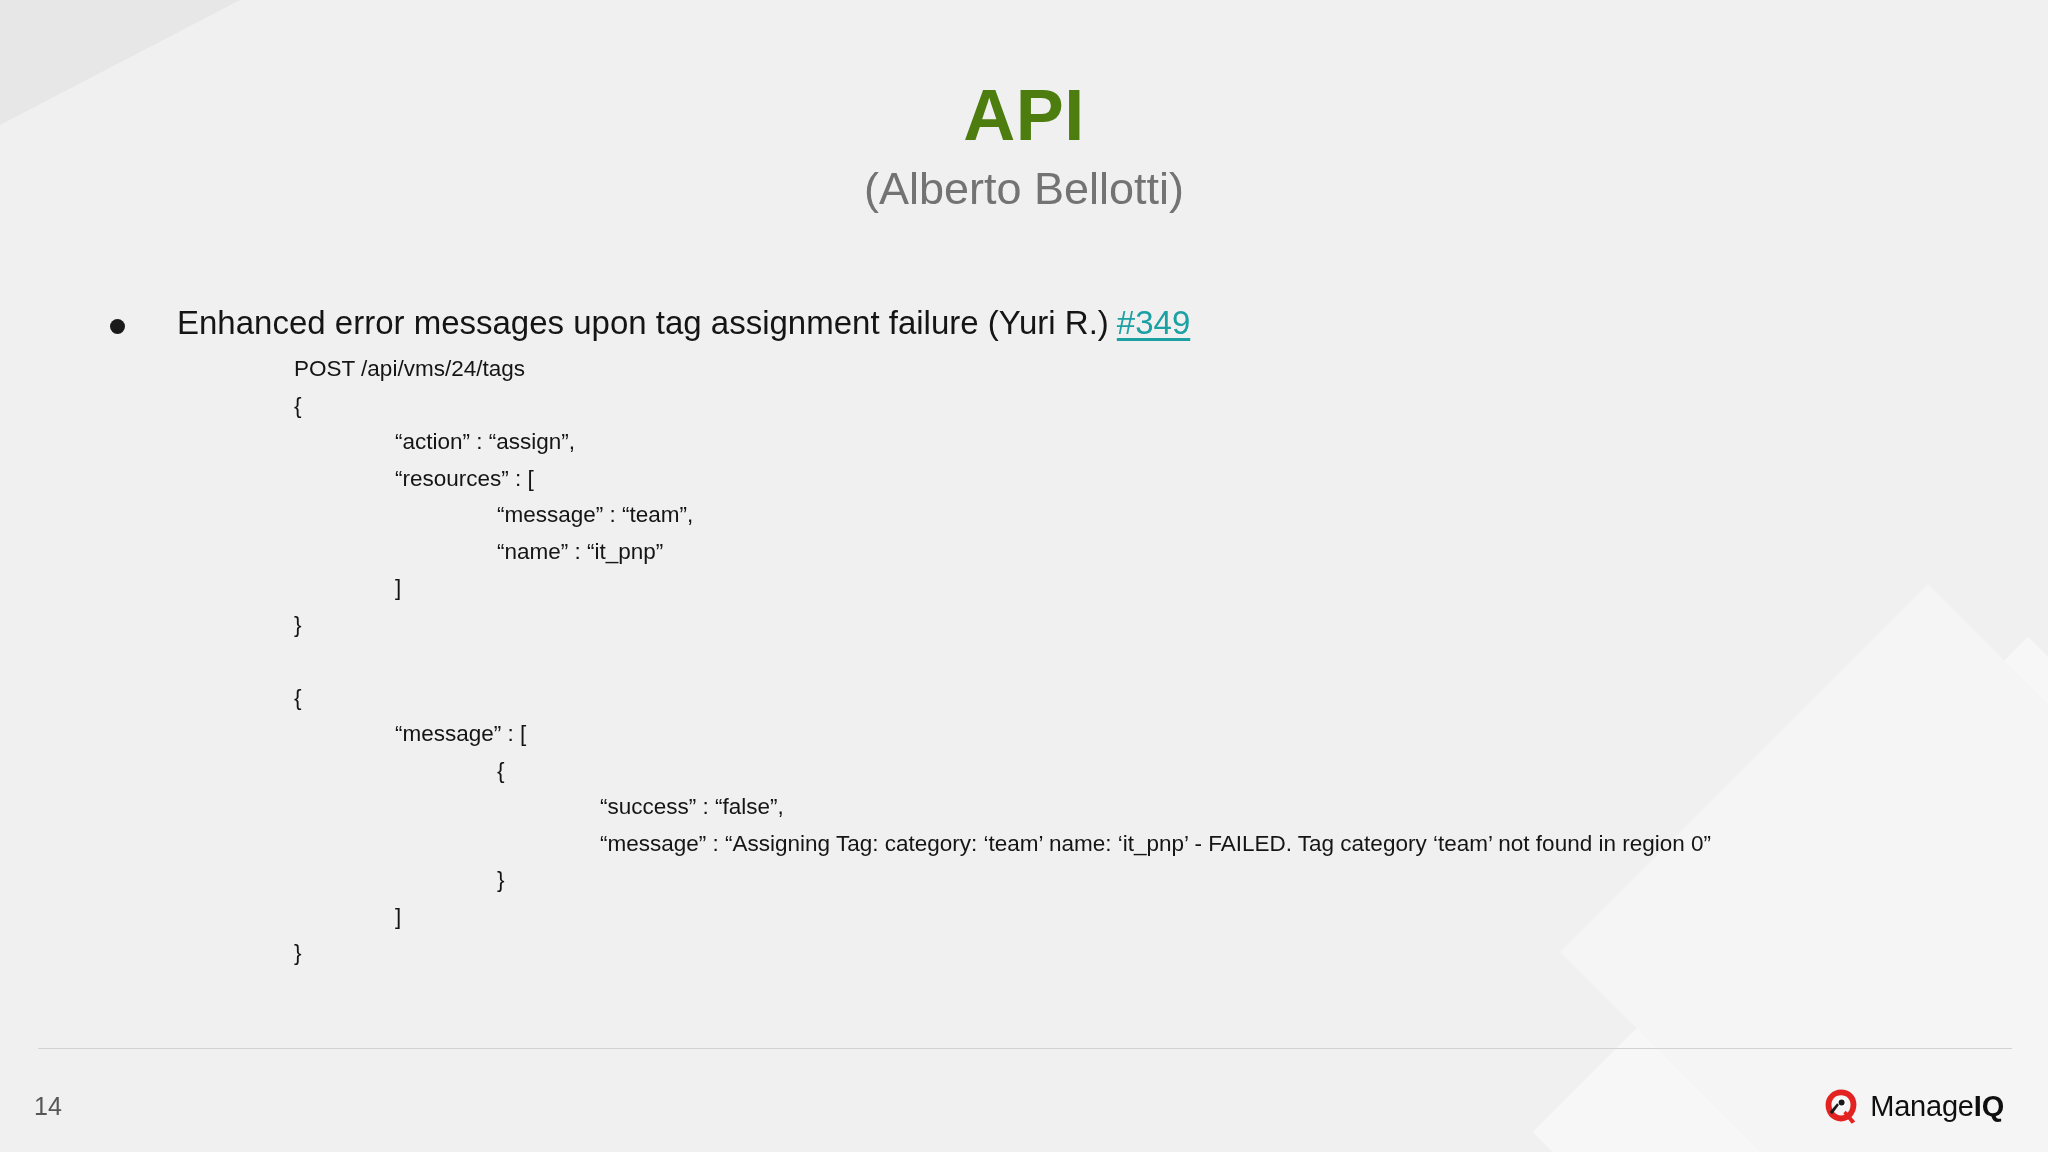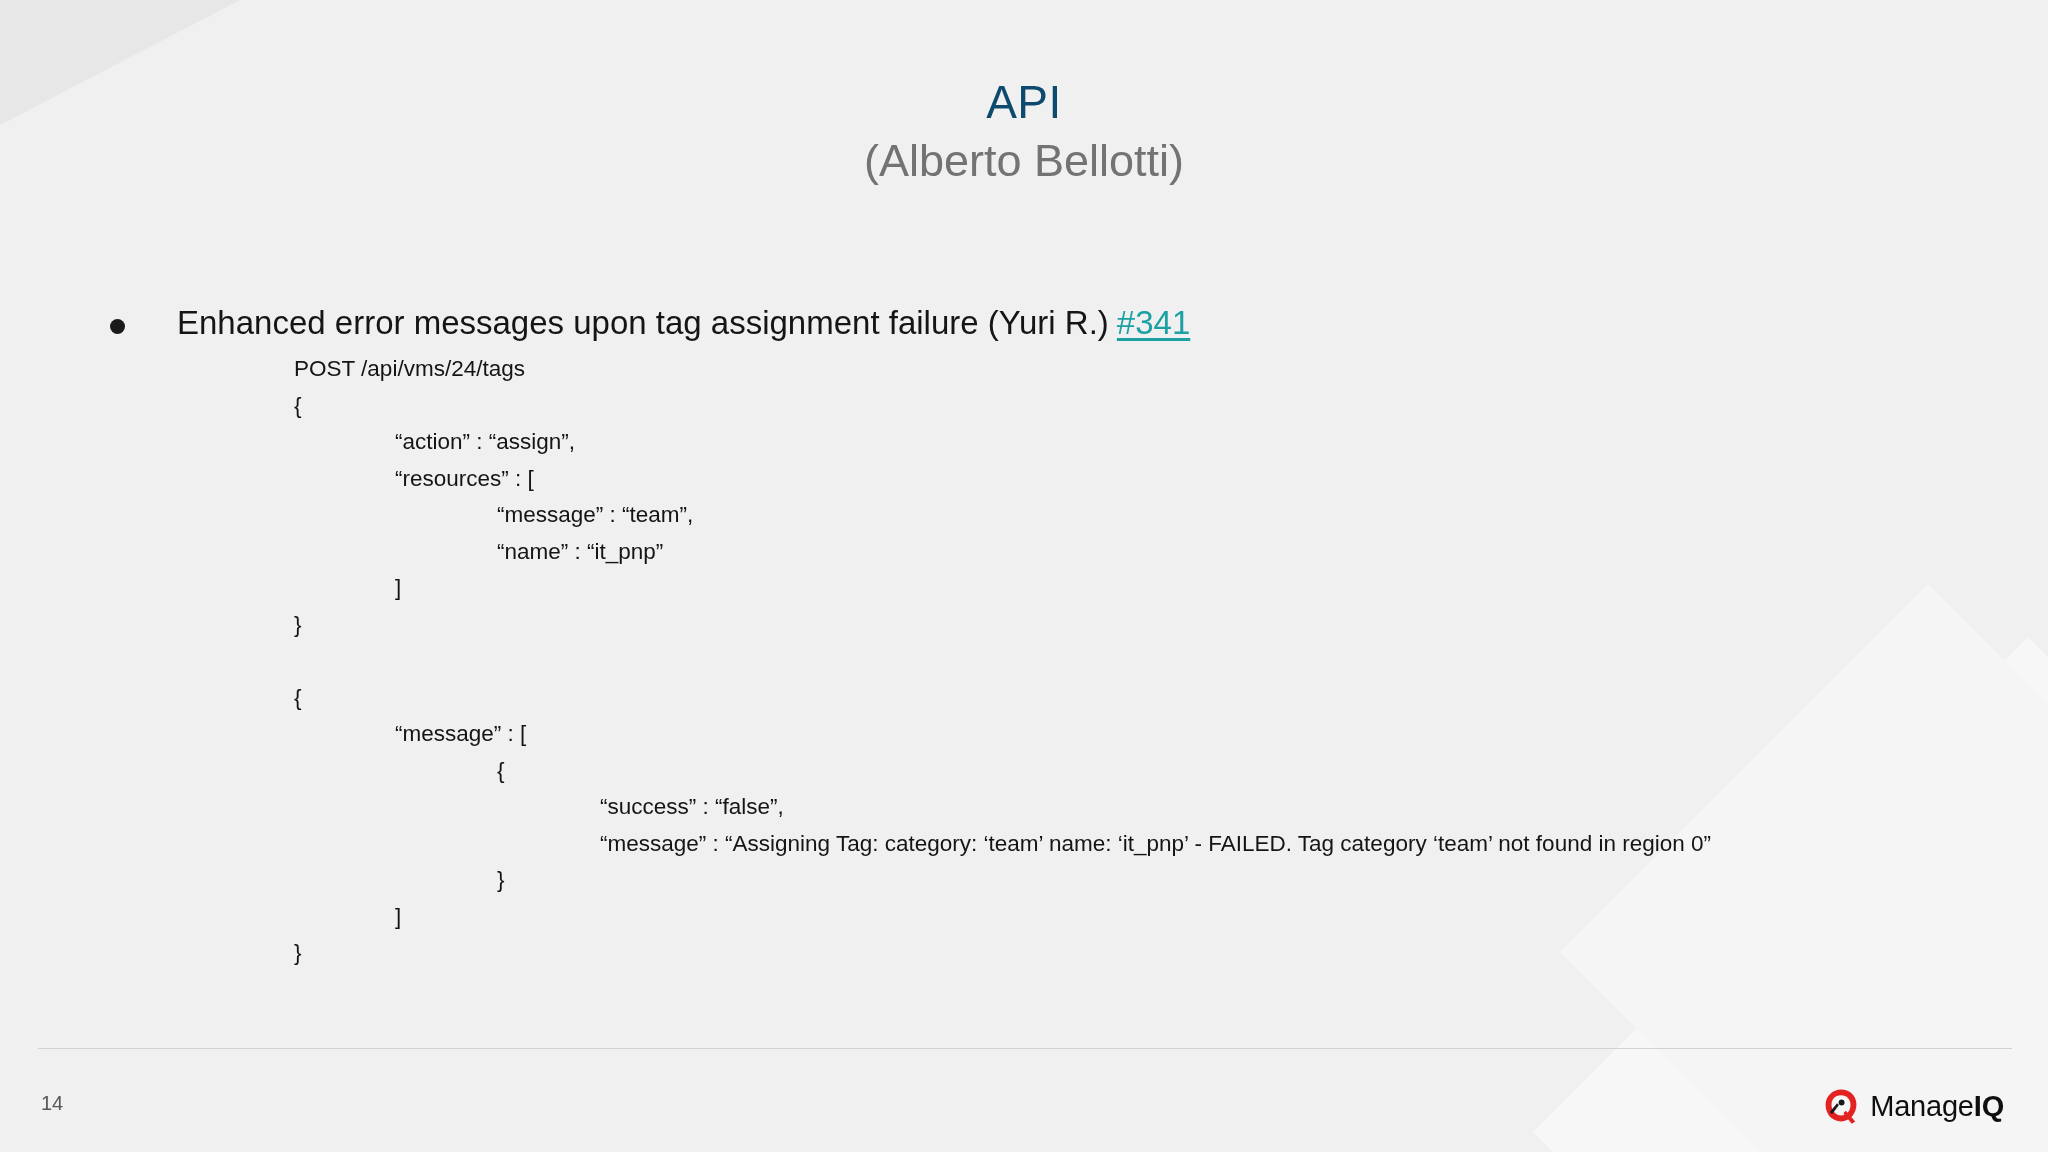--- a/index.html
+++ b/index.html
@@ -56,23 +56,23 @@
   }
 
   .title-block {
     position: absolute;
     top: 78px;
     left: 0;
     width: 2048px;
     text-align: center;
   }
   .slide-title {
-    font-size: 46px;
-    font-weight: normal;
-    color: #0c4a6e;
+    font-size: 72px;
+    font-weight: bold;
+    color: #4d7c0f;
     letter-spacing: 0.5px;
     line-height: 1.05;
   }
   .slide-subtitle {
     margin-top: 10px;
     font-size: 45px;
     font-weight: normal;
     color: #737373;
     line-height: 1.1;
   }
@@ -129,23 +129,23 @@
   .footer-rule {
     position: absolute;
     left: 38px;
     top: 1048px;
     width: 1974px;
     height: 1px;
     background: #d2d2d4;
   }
   .page-number {
     position: absolute;
-    left: 41px;
+    left: 34px;
     top: 1092px;
-    font-size: 20px;
+    font-size: 25px;
     color: #575757;
   }
 
   .logo {
     position: absolute;
     right: 44px;
     top: 1086px;
     display: flex;
     align-items: center;
     height: 40px;
@@ -177,21 +177,21 @@
   <div class="content">
 
     <div class="title-block">
       <div class="slide-title">API</div>
       <div class="slide-subtitle">(Alberto Bellotti)</div>
     </div>
 
     <div class="bullet-row">
       <span class="bullet-dot"></span>
       <div class="bullet-text">
-        <span>Enhanced error messages upon tag assignment failure  (Yuri R.)</span><a class="issue-link" href="#">#341</a>
+        <span>Enhanced error messages upon tag assignment failure  (Yuri R.)</span><a class="issue-link" href="#">#349</a>
       </div>
     </div>
 
     <div class="code-block">
 
       <span class="code-line i0">POST /api/vms/24/tags</span>
       <span class="code-line i0">{</span>
       <span class="code-line i1">“action” :  “assign”,</span>
       <span class="code-line i1">“resources” : [</span>
       <span class="code-line i2">“message” : “team”,</span>

